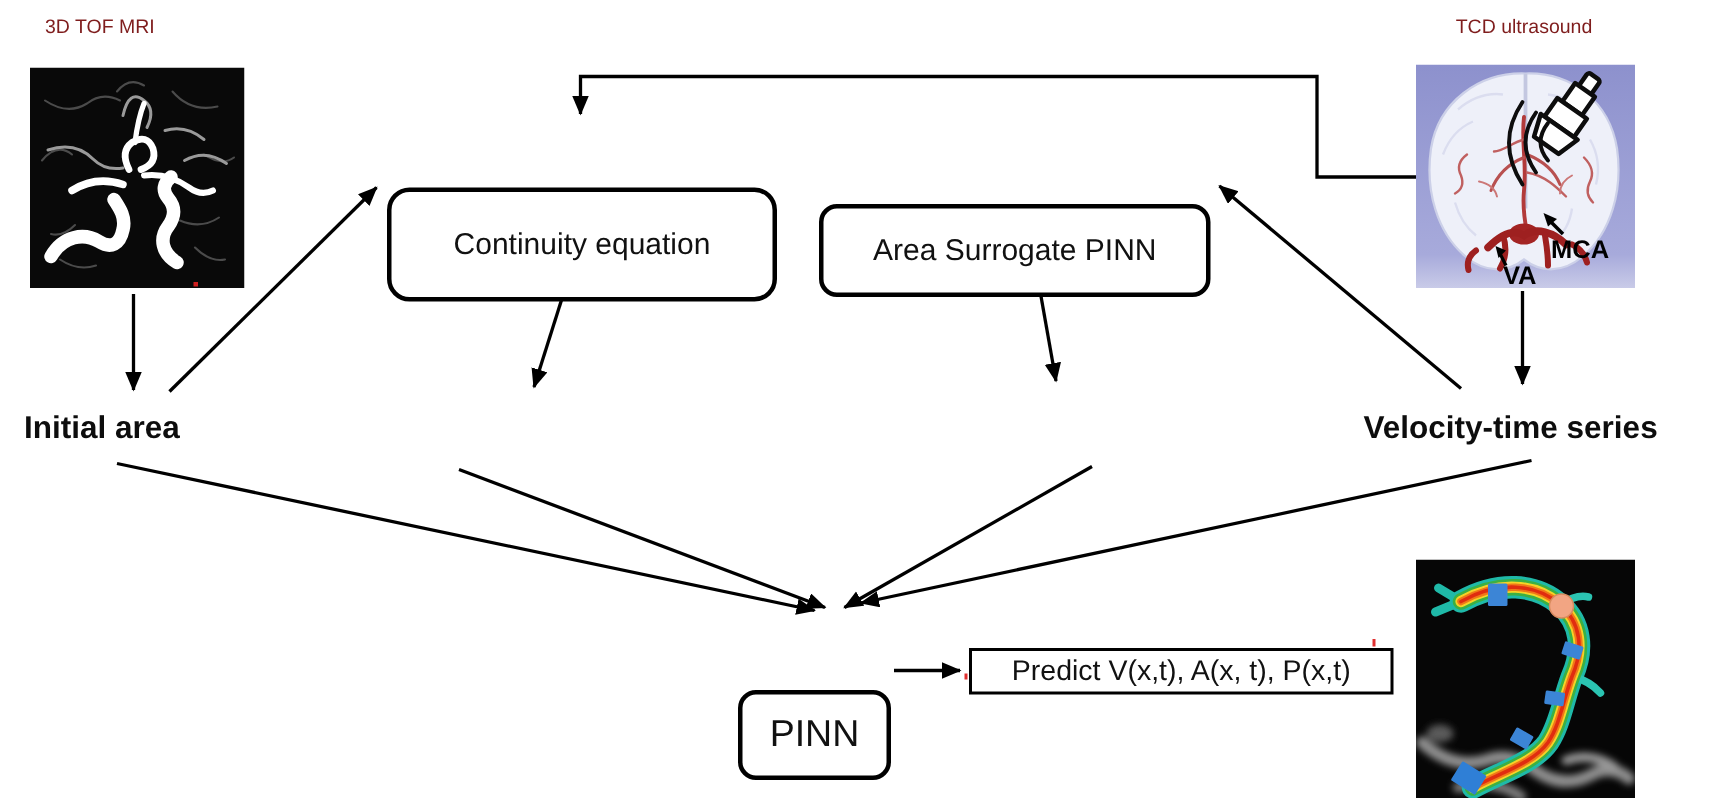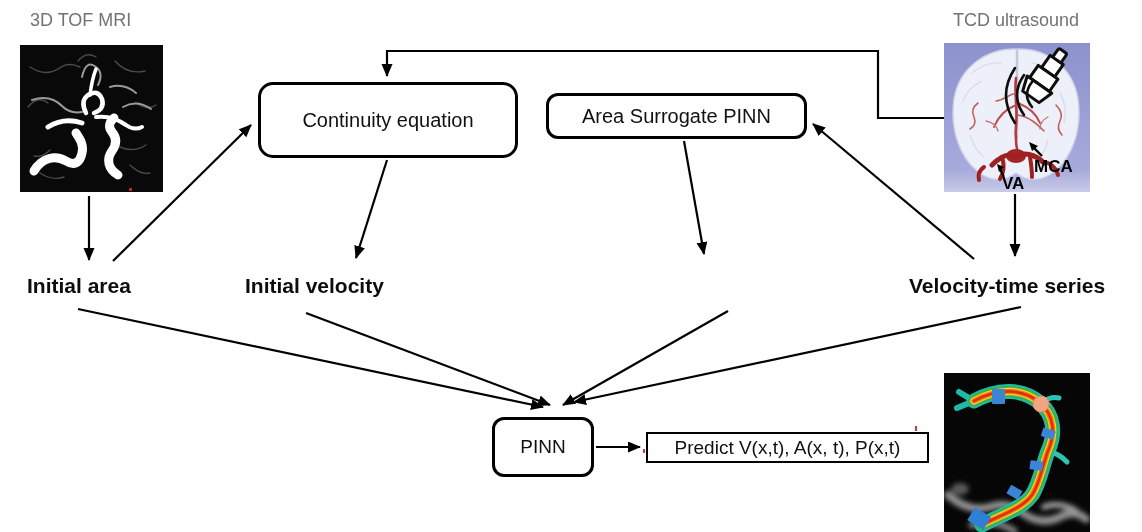--- a/index.html
+++ b/index.html
@@ -4,27 +4,27 @@
 <style>
   html,body{margin:0;padding:0;background:#ffffff;}
   .canvas{
     position:relative;width:1142px;height:532px;background:#ffffff;overflow:hidden;
     font-family:"Liberation Sans","DejaVu Sans",sans-serif;color:#1a1a1a;
   }
   .abs{position:absolute;}
   svg{display:block;}
   .overlay{position:absolute;left:0;top:0;width:1142px;height:532px;}
 
-  .img-title{font-size:18px;color:#737373;white-space:nowrap;}
+  .img-title{font-size:13px;color:#7f1d1d;white-space:nowrap;}
   .img-title.center{text-align:center;}
 
   .node{
     position:absolute;background:#ffffff;border:3px solid #000;box-sizing:border-box;
     display:flex;flex-direction:column;align-items:center;justify-content:center;
-    font-size:20px;color:#111;text-align:center;line-height:1.25;
+    font-size:20px;color:#111;text-align:center;line-height:1.25;margin-top:43px;
   }
   .rounded-lg{border-radius:15px;}
   .rounded-md{border-radius:12px;}
 
   .predict{
     position:absolute;background:#ffffff;border:2px solid #000;box-sizing:border-box;
     display:flex;align-items:center;justify-content:center;font-size:19px;color:#111;
     white-space:nowrap;
   }
 
@@ -161,36 +161,35 @@
         <polygon points="53,121 60,124 55,129" fill="#000"></polygon>
         <text x="58" y="146" font-size="17" font-weight="bold" fill="#000" font-family="Liberation Sans, sans-serif">VA</text>
       </g>
     </svg>
   </div>
 
   <div class="node rounded-lg" style="left:258px;top:82px;width:260px;height:76px;">
     <div>Continuity equation</div>
   </div>
 
-  <div class="node rounded-md" style="left:546px;top:93px;width:261px;height:46px;">
+  <div class="node rounded-md" style="left:546px;top:93px;width:261px;height:62px;">
     <div>Area Surrogate PINN</div>
   </div>
 
-  <div class="node rounded-md" style="left:492px;top:417px;width:102px;height:60px;font-size:19px;">
+  <div class="node rounded-md" style="left:492px;top:417px;width:102px;height:60px;font-size:25px;">
     <div>PINN</div>
   </div>
 
   <div class="predict" style="left:646px;top:432px;width:283px;height:31px;">
     <span>Predict V(x,t), A(x, t), P(x,t)</span>
   </div>
   <div class="red-tick" style="left:643px;top:449px;width:2px;height:4px;"></div>
   <div class="red-tick" style="left:915px;top:426px;width:2px;height:5px;"></div>
 
-  <div class="data-label" style="left:27px;top:274px;">Initial area</div>
-  <div class="data-label" style="left:245px;top:274px;">Initial velocity</div>
+  <div class="data-label" style="left:16px;top:274px;">Initial area</div>
   <div class="data-label" style="left:893px;top:274px;margin-left:16px;">Velocity-time series</div>
 
   <div class="abs" style="left:944px;top:373px;">
     <svg width="146" height="159" viewBox="0 0 146 159">
       <rect x="0" y="0" width="146" height="159" fill="#060606"></rect>
       <defs>
         <filter id="blur1" x="-30%" y="-30%" width="160%" height="160%">
           <feGaussianBlur stdDeviation="2.6"></feGaussianBlur>
         </filter>
       </defs>

